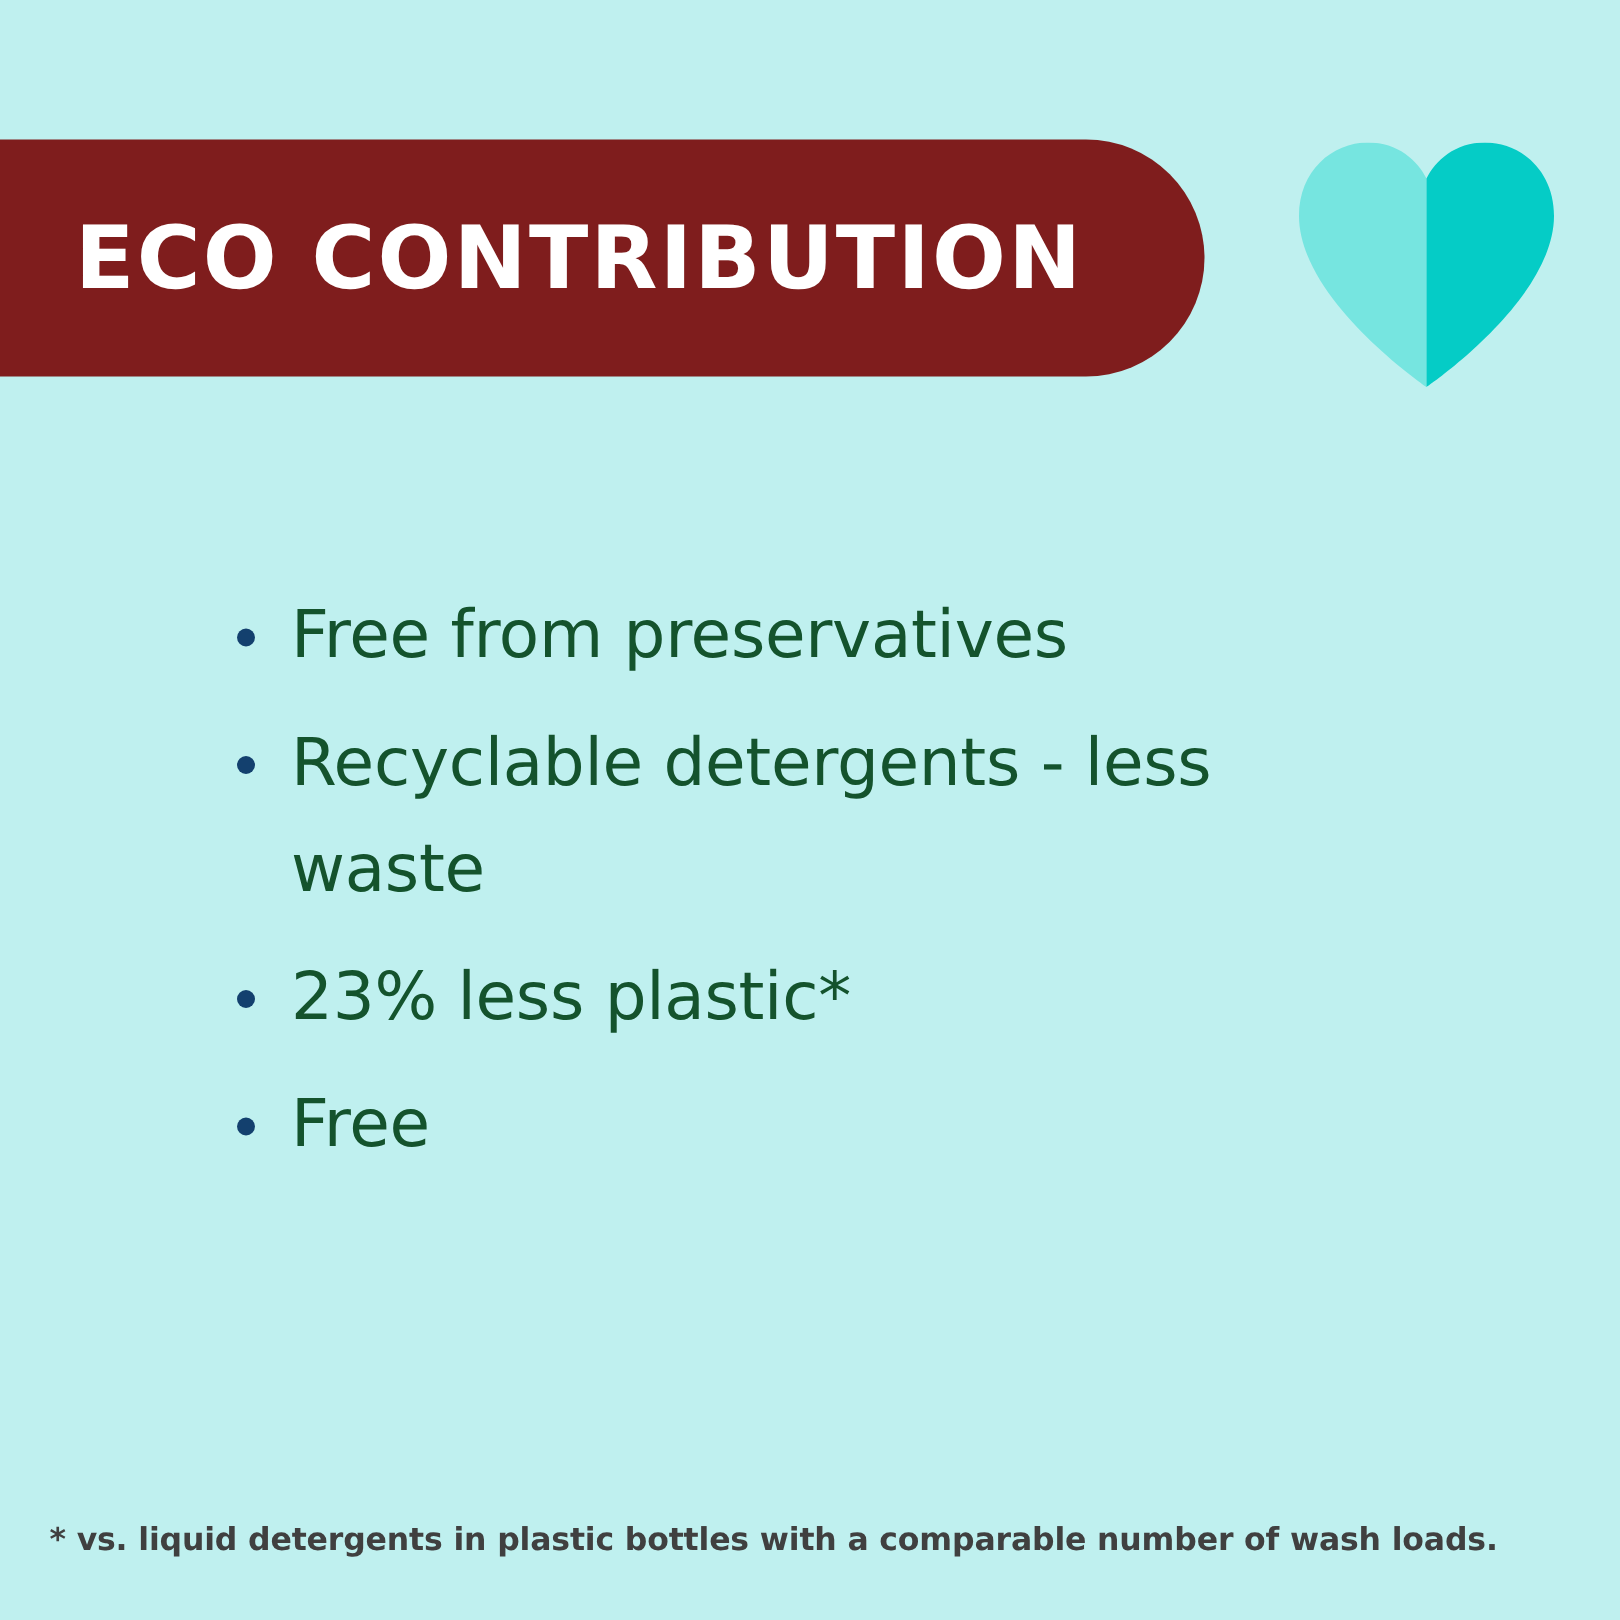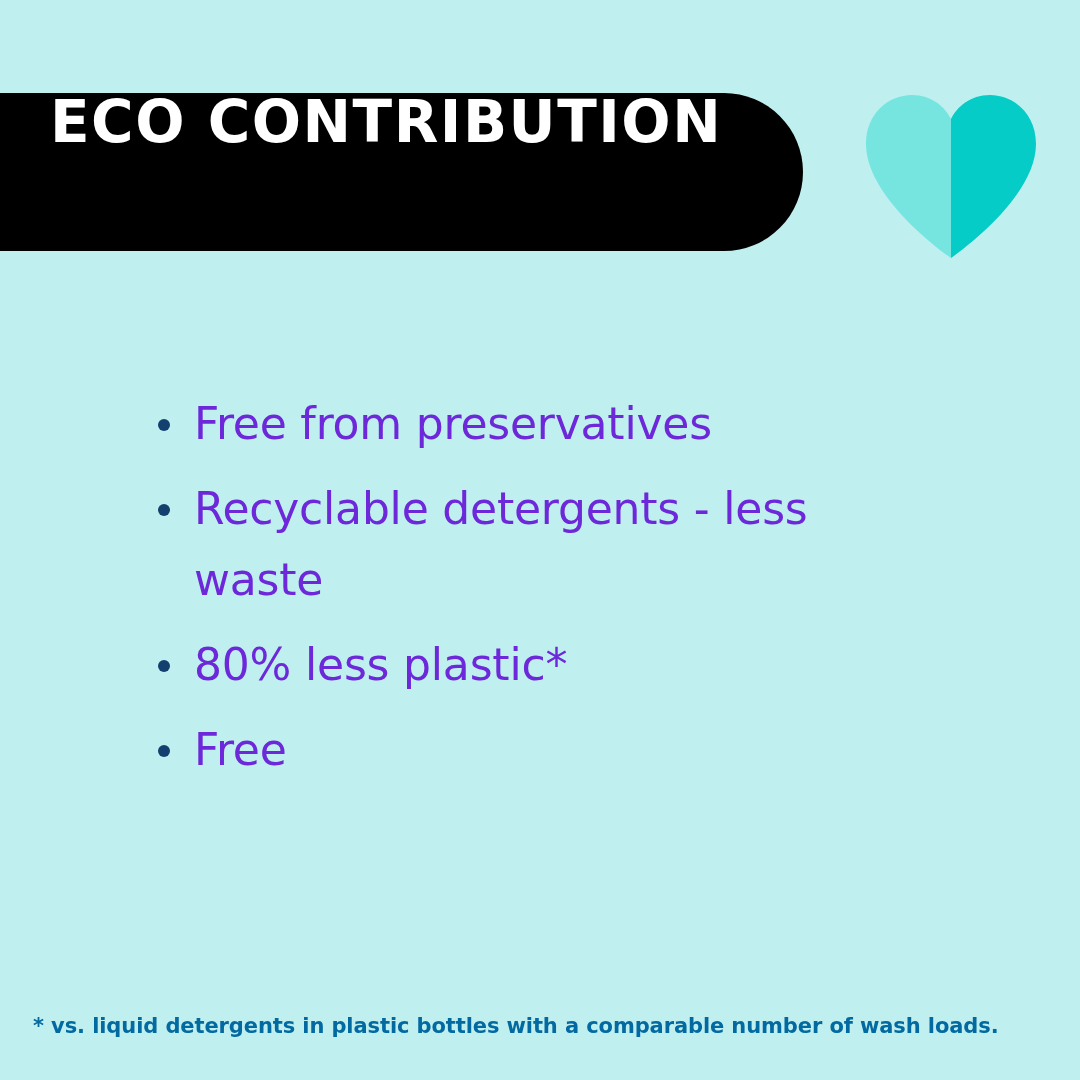--- a/index.html
+++ b/index.html
@@ -23,27 +23,27 @@
     overflow: hidden;
   }
 
   
   .header-banner {
     position: absolute;
     left: 0;
     top: 93px;
     width: 803px;
     height: 158px;
-    background: #000000;
+    background: #7f1d1d;
     border-top-right-radius: 79px;
     border-bottom-right-radius: 79px;
     border-top-left-radius: 0;
     border-bottom-left-radius: 0;
     display: flex;
-    align-items: flex-start;
+    align-items: center;
   }
 
   .header-title {
     margin-left: 50px;
     color: #ffffff;
     font-family: "DejaVu Sans", sans-serif;
     font-size: 58px;
     font-weight: 700;
     letter-spacing: 1.5px;
     line-height: 1;
@@ -72,21 +72,21 @@
     width: 790px;
     list-style: none;
     margin: 0;
     padding: 0;
   }
 
   .bullet-item {
     position: relative;
     padding-left: 42px;
     margin: 0 0 14px 0;
-    color: #6d28d9;
+    color: #14532d;
     font-family: "DejaVu Sans", sans-serif;
     font-size: 44px;
     font-weight: 400;
     line-height: 71px;
     letter-spacing: -0.2px;
   }
 
   .bullet-item:last-child {
     margin-bottom: 0;
   }
@@ -100,21 +100,21 @@
     border-radius: 50%;
     background: #13406e;
   }
 
   
   .footnote {
     position: absolute;
     left: 33px;
     top: 1011px;
     width: 1020px;
-    color: #0369a1;
+    color: #404040;
     font-family: "DejaVu Sans", sans-serif;
     font-size: 21px;
     font-weight: 700;
     letter-spacing: -0.1px;
     line-height: 30px;
     white-space: nowrap;
   }
 </style>
 </head>
 <body>
@@ -143,21 +143,21 @@
     <li class="bullet-item">
       <span class="bullet-dot"></span>
       <span>Free from preservatives</span>
     </li>
     <li class="bullet-item">
       <span class="bullet-dot"></span>
       <span>Recyclable detergents - less waste</span>
     </li>
     <li class="bullet-item">
       <span class="bullet-dot"></span>
-      <span>80% less plastic*</span>
+      <span>23% less plastic*</span>
     </li>
     <li class="bullet-item">
       <span class="bullet-dot"></span>
       <span>Free</span>
     </li>
   </ul>
 
   <div class="footnote">* vs. liquid detergents in plastic bottles with a comparable number of wash loads.</div>
 
 </div>

